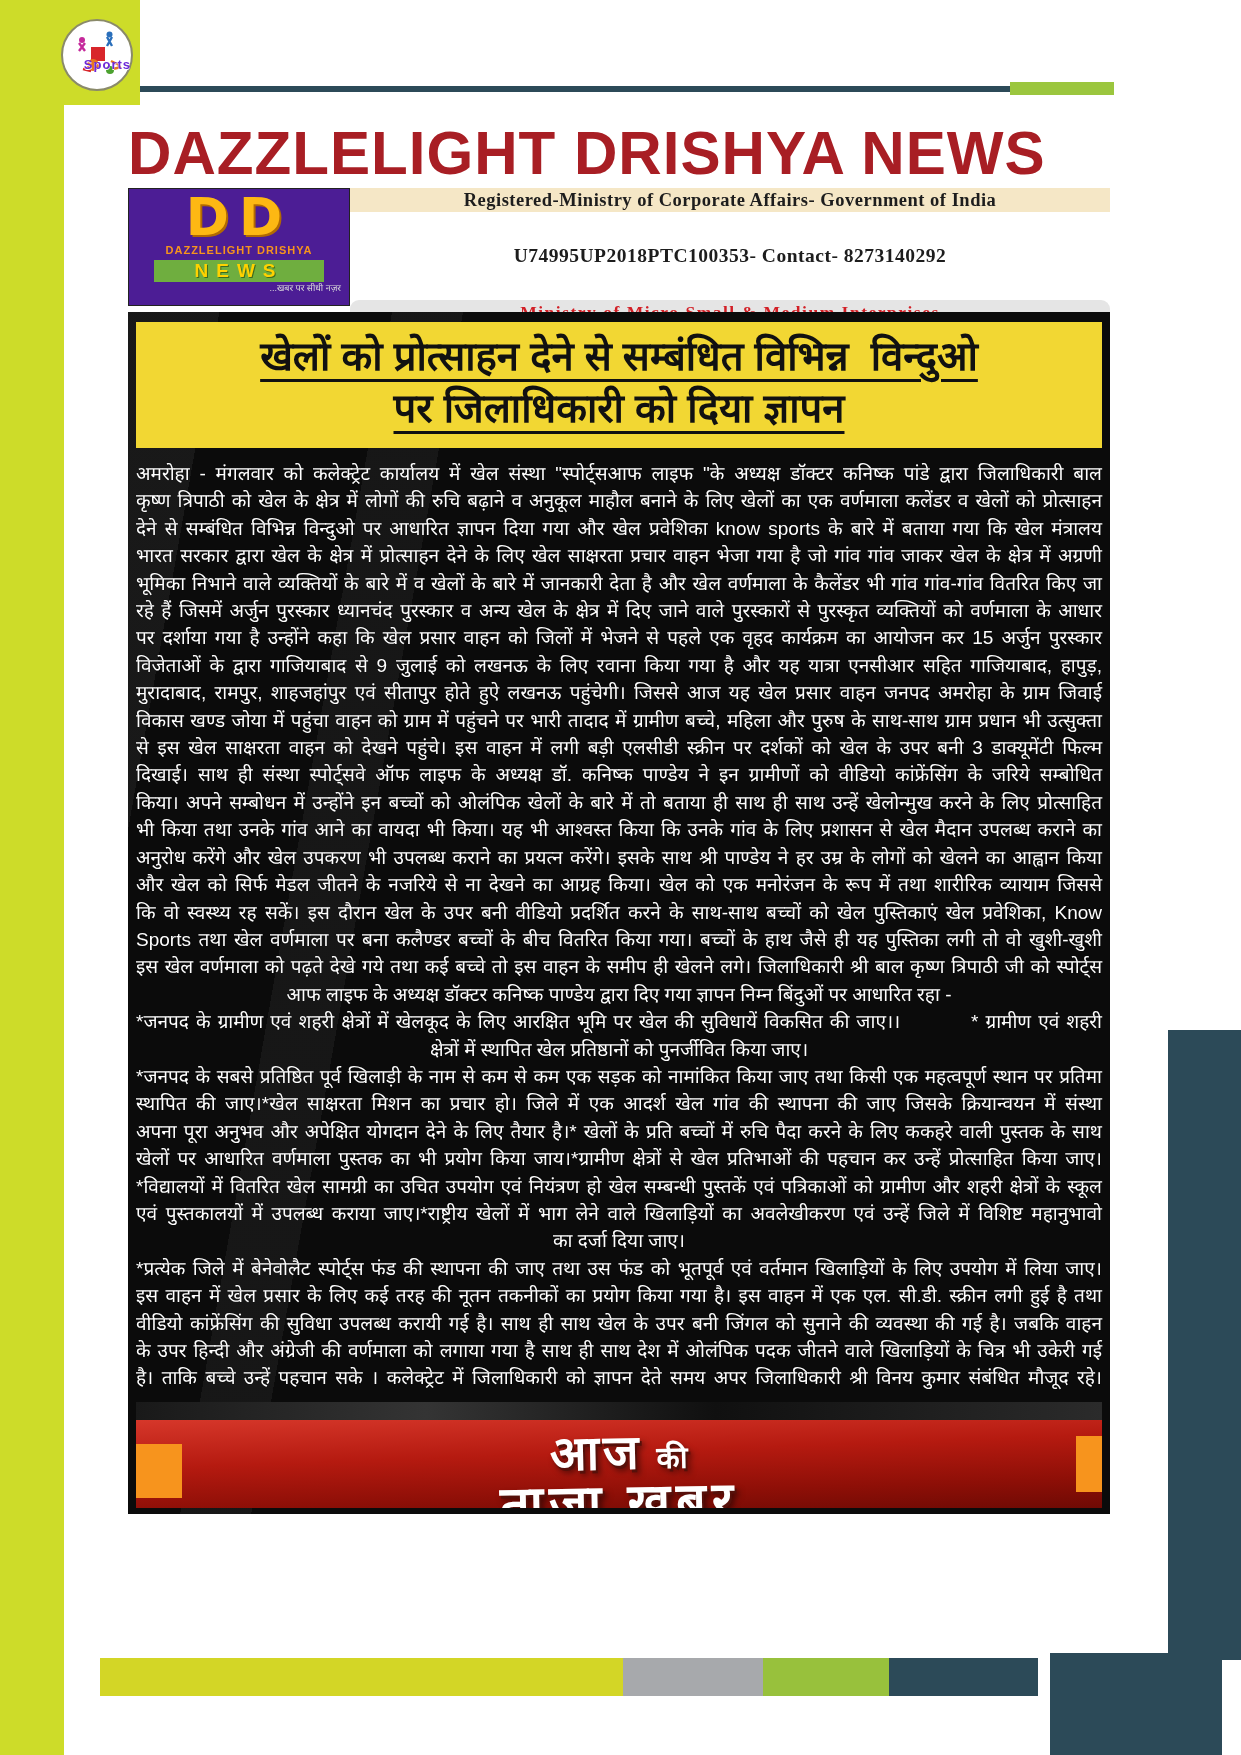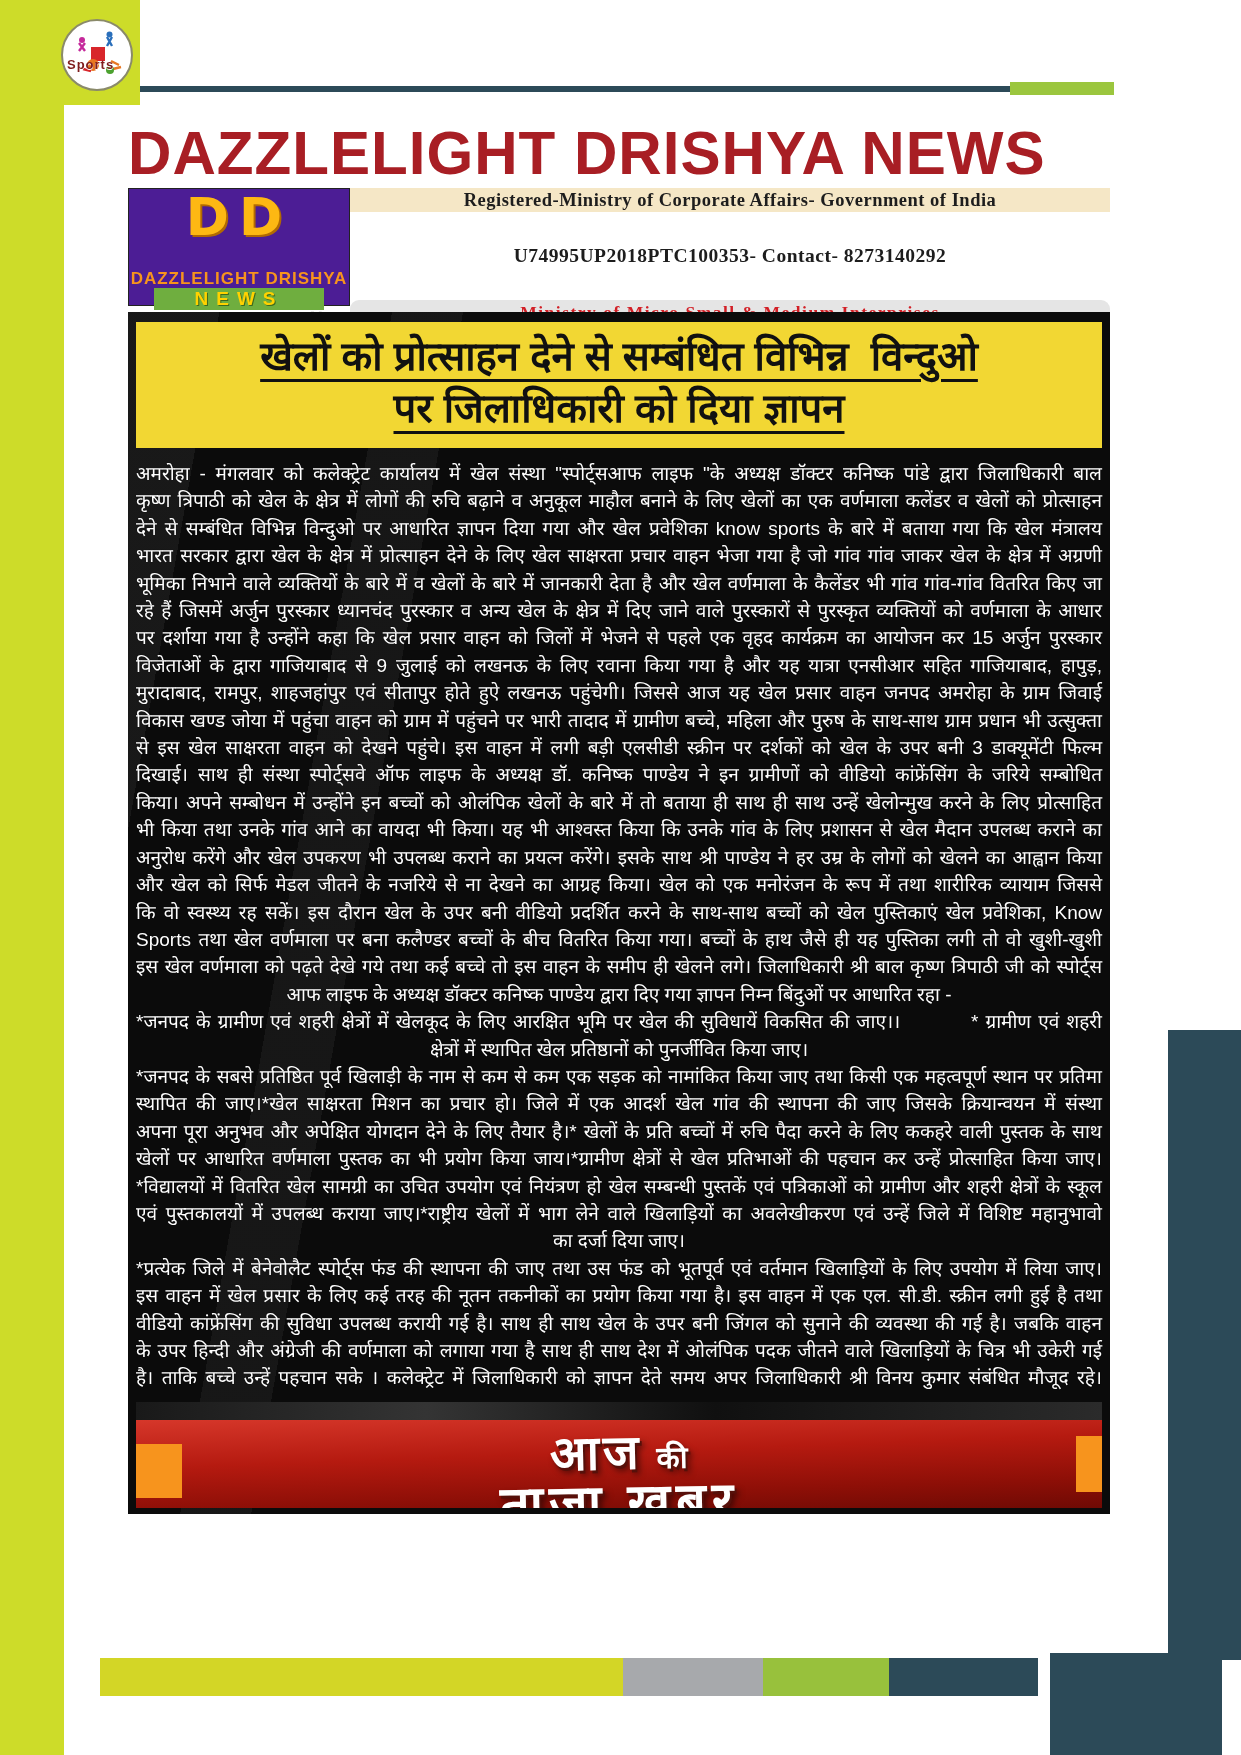--- a/index.html
+++ b/index.html
@@ -16,35 +16,35 @@
   .stripe{position:absolute;top:1658px;height:38px;}
   .stripe.s-yellow{left:100px;width:523px;background:#d3d626;}
   .stripe.s-gray{left:623px;width:140px;background:#a7a9ac;}
   .stripe.s-green{left:763px;width:126px;background:#98c13c;}
   .stripe.s-slate{left:889px;width:149px;background:#2c4a58;}
 
   
   .sports-logo{position:absolute;left:61px;top:19px;width:68px;height:68px;border-radius:50%;
     background:#ffffff;border:2px solid #8a8a6a;box-shadow:0 0 0 1px #cddc29;}
   .sports-logo svg{width:100%;height:100%;}
-  .sports-label{position:absolute;left:4px;right:0;top:36px;text-align:left;
-    font-size:13px;font-weight:bold;color:#7f1d1d;letter-spacing:1px;
+  .sports-label{position:absolute;left:12px;right:0;top:36px;text-align:right;
+    font-size:13px;font-weight:bold;color:#6d28d9;letter-spacing:1px;
     text-shadow:0 1px 0 #fff;}
 
   
   .masthead{position:absolute;left:128px;top:120px;width:982px;}
   .mast-title{color:#a81e24;font-weight:bold;font-size:62px;line-height:66px;white-space:nowrap;
     transform:scaleX(.97);transform-origin:left center;letter-spacing:1px;
     font-family:"Liberation Sans","DejaVu Sans",sans-serif;}
   .mast-row{display:flex;margin-top:2px;}
   .dd-logo{width:222px;height:118px;background:#4c1d95;flex:0 0 auto;text-align:center;
     border:1px solid #222;box-sizing:border-box;padding-top:2px;}
   .dd-big{font-family:"DejaVu Sans",sans-serif;font-weight:bold;font-size:52px;line-height:52px;
     color:#fdb813;letter-spacing:10px;text-shadow:2px 2px 0 #b26a00;}
-  .dd-name{color:#f7941d;font-weight:bold;font-size:17px;letter-spacing:1px;line-height:15px;margin-top:28px;}
+  .dd-name{color:#f7941d;font-weight:bold;font-size:11px;letter-spacing:1px;line-height:15px;}
   .dd-news{margin:2px auto 0;width:170px;background:#6fae3f;color:#ffd200;font-weight:bold;
     font-size:19px;line-height:22px;letter-spacing:8px;text-shadow:1px 1px 0 #3e6a1e;}
   .dd-tagline{color:#dcdcdc;font-size:9px;line-height:12px;text-align:right;padding-right:8px;}
   .info-col{flex:1;display:flex;flex-direction:column;gap:32px;}
   .info-line{font-family:"Liberation Serif","DejaVu Serif",serif;font-weight:bold;
     text-align:center;height:24px;line-height:24px;font-size:18.5px;color:#1d1d1d;
     letter-spacing:.5px;white-space:nowrap;}
   .info-cream{background:#f5e7c6;}
   .info-white{background:#ffffff;font-size:19.5px;}
   .info-yellow{background:#e5e5e5;color:#d21f26;font-size:17.5px;letter-spacing:1.5px;border-radius:9px;}

